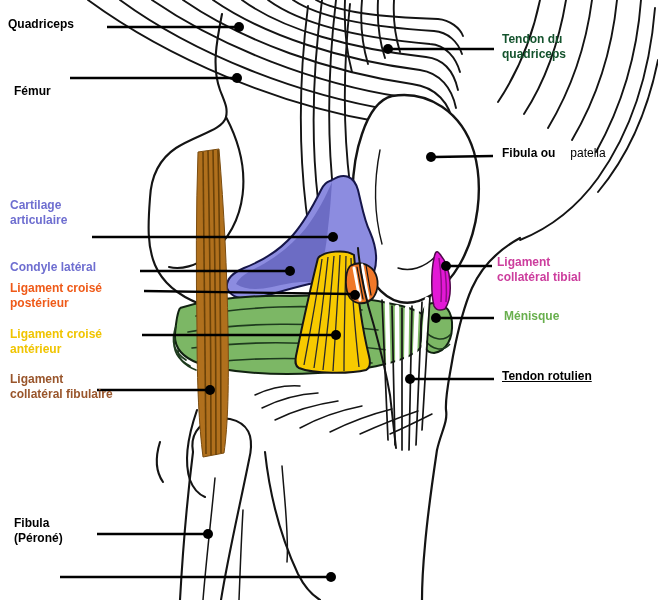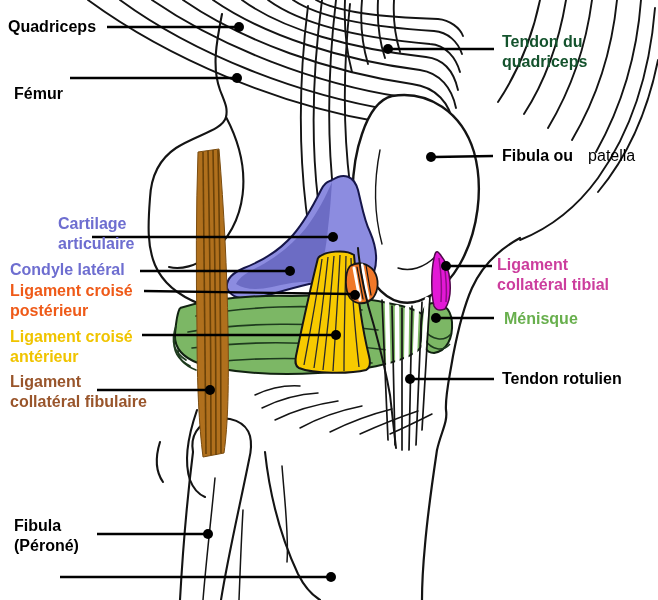--- a/index.html
+++ b/index.html
@@ -2,21 +2,21 @@
 <html><head>
 <meta charset="utf-8">
 <style>
   html,body{margin:0;padding:0;background:#ffffff;}
   #stage{
     position:relative;width:658px;height:600px;background:#ffffff;overflow:hidden;
     font-family:"Liberation Sans","DejaVu Sans",sans-serif;
   }
   #stage svg{position:absolute;left:0;top:0;}
   .lbl{
-    position:absolute;font-size:16px;font-weight:700;line-height:1.28;
+    position:absolute;font-size:12px;font-weight:700;line-height:1.28;
     color:#000;white-space:nowrap;
   }
   .lbl .ln{display:block;}
   .lbl .rg{font-weight:400;margin-left:15px;}
   .center{}
 </style>
 </head>
 <body>
 
 <div id="stage">
@@ -192,21 +192,21 @@
 
 <div class="lbl" style="left: 502px; top: 32px; color: #14532d;">
   <span class="ln">Tendon du</span>
   <span class="ln">quadriceps</span>
 </div>
 
 <div class="lbl" style="left: 502px; top: 146px; color: rgb(0, 0, 0);">
   <span>Fibula ou</span><span class="rg">patella</span>
 </div>
 
-<div class="lbl" style="left: 10px; top: 214px; color: rgb(110, 110, 208); margin-left: 48px;">
+<div class="lbl" style="left: 10px; top: 198px; color: rgb(110, 110, 208);">
   <span class="ln">Cartilage</span>
   <span class="ln">articulaire</span>
 </div>
 
 <div class="lbl" style="left: 10px; top: 260px; color: rgb(110, 110, 208);">Condyle latéral</div>
 
 <div class="lbl" style="left: 10px; top: 281px; color: rgb(239, 90, 24);">
   <span class="ln">Ligament croisé</span>
   <span class="ln">postérieur</span>
 </div>
@@ -228,15 +228,15 @@
 
 <div class="lbl" style="left: 10px; top: 566px; color: rgb(0, 0, 0); margin-top: 36px;">Tibia</div>
 
 <div class="lbl" style="left: 497px; top: 255px; color: rgb(204, 61, 157);">
   <span class="ln">Ligament</span>
   <span class="ln">collatéral tibial</span>
 </div>
 
 <div class="lbl" style="left: 504px; top: 309px; color: rgb(104, 175, 77);">Ménisque</div>
 
-<div class="lbl" style="left: 502px; top: 369px; color: rgb(0, 0, 0);">Tendon rotulien</div>
+<div class="lbl" style="left: 502px; top: 369px; color: rgb(0, 0, 0); text-decoration: underline;">Tendon rotulien</div>
 
 </div>
 
 </body></html>

